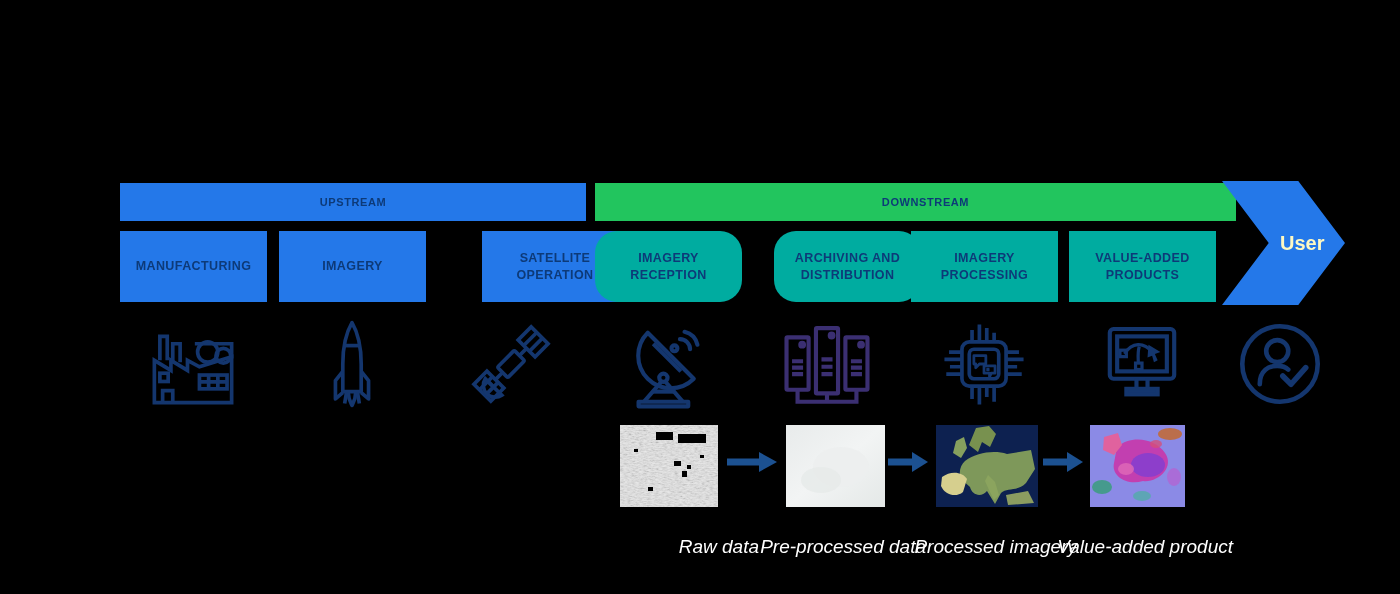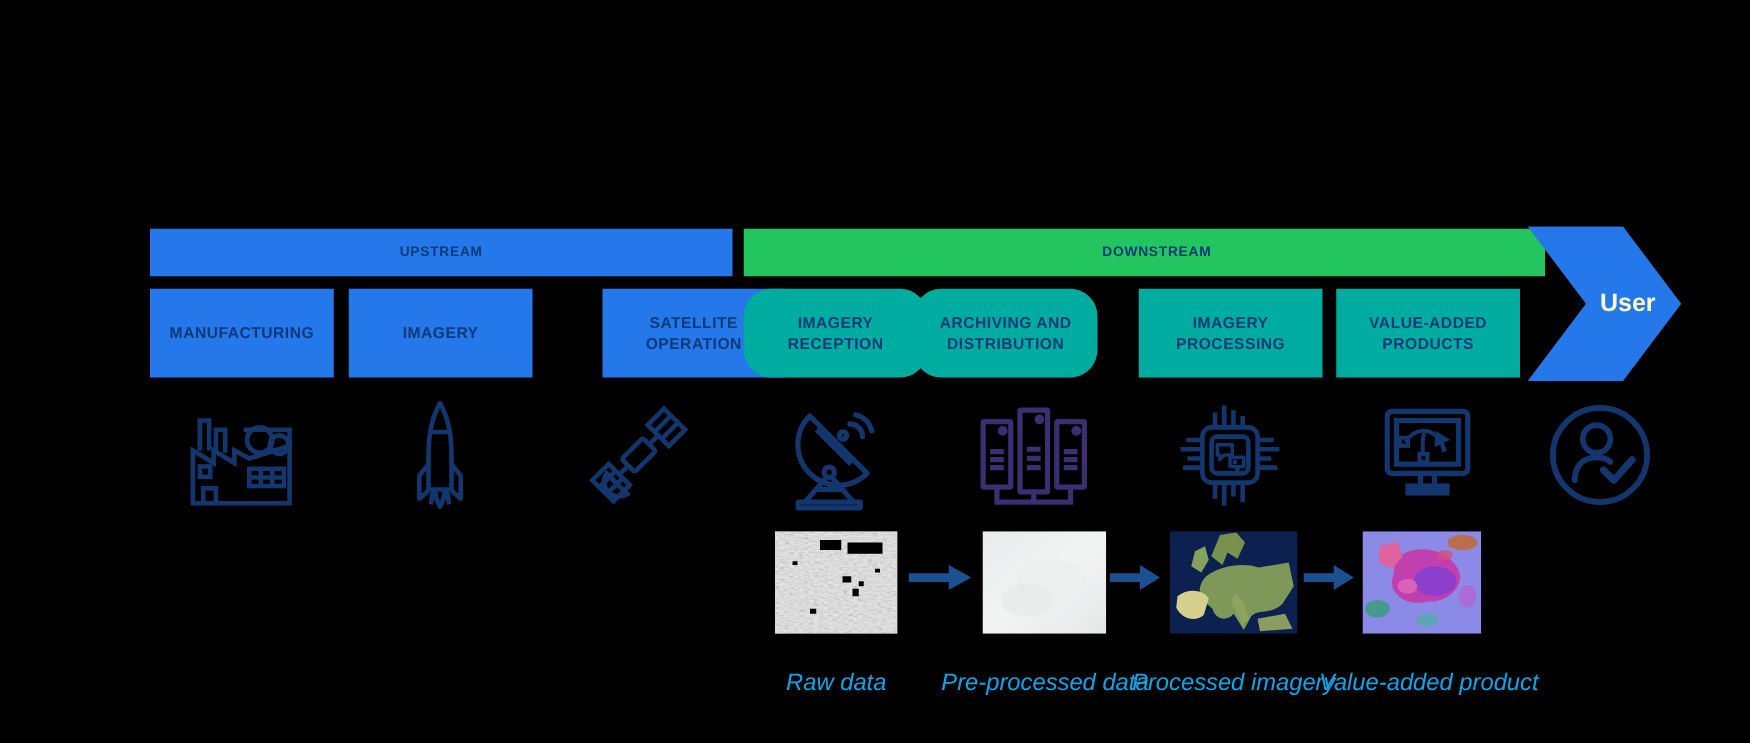--- a/index.html
+++ b/index.html
@@ -13,43 +13,43 @@
   .seg-bar{position:absolute;top:183px;height:38px;display:flex;align-items:center;justify-content:center;}
   .seg-bar span{font-size:11px;font-weight:bold;letter-spacing:.6px;color:#0d3a78;}
   .seg-upstream{left:120px;width:466px;background:#2478e9;}
   .seg-downstream{left:595px;width:621px;background:#22c55e;padding-left:20px;}
 
   .stage-box{position:absolute;top:231px;height:71px;width:147px;display:flex;align-items:center;justify-content:center;text-align:center;}
   .stage-box span{font-size:12.5px;font-weight:bold;letter-spacing:.4px;line-height:1.35;color:#0d3a78;padding:0 6px;}
   .blue-box{background:#2478e9;}
   .teal-box{background:#00aca0;}
   .bx1{left:120px;align-items:center;} .bx2{left:279px;} .bx3{left:438px;width:146px;margin-left:44px;}
-  .bx4{left:595px;border-radius:22px;} .bx5{left:731px;border-radius:22px;} .bx6{left:911px;} .bx7{left:1069px;}
+  .bx4{left:595px;border-radius:22px;} .bx5{left:774px;border-radius:22px;} .bx6{left:911px;} .bx7{left:1069px;}
 
   .user-chevron{position:absolute;left:1222px;top:181px;width:123px;height:124px;background:#2478e9;
     clip-path:polygon(0 0,62% 0,100% 50%,62% 100%,0 100%,38% 50%);}
   .user-chevron span{position:absolute;left:58px;top:50%;transform:translateY(-50%);
     font-size:20px;font-weight:bold;color:#fef9c3;}
 
   .chain-icon{position:absolute;top:317px;width:92px;height:94px;color:#14366e;}
   .chain-icon svg{width:100%;height:100%;}
   .ic1{left:147px;} .ic2{left:306px;} .ic3{left:465px;} .ic4{left:622px;}
   .ic5{left:781px;color:#3b2f72;} .ic6{left:938px;} .ic7{left:1096px;} .ic8{left:1234px;}
 
   .thumb{position:absolute;top:425px;height:82px;}
   .thumb svg{width:100%;height:100%;display:block;}
   .th1{left:620px;width:98px;} .th2{left:786px;width:99px;}
   .th3{left:936px;width:102px;} .th4{left:1090px;width:95px;}
 
   .flow-arrow{position:absolute;top:451px;height:22px;color:#1c5191;}
   .fa1{left:726px;width:52px;} .fa2{left:887px;width:42px;} .fa3{left:1042px;width:42px;}
   .flow-arrow svg{width:100%;height:100%;display:block;}
 
-  .prod-label{position:absolute;top:534px;width:180px;text-align:center;
-    font-size:19px;font-style:italic;font-weight:500;color:#0ea5e9;line-height:1.32;}
+  .prod-label{position:absolute;top:534px;width:180px;text-align:right;
+    font-size:19px;font-style:italic;font-weight:500;color:#ffffff;line-height:1.32;}
   .pl1{left:579px;} .pl2{left:746px;} .pl3{left:897px;} .pl4{left:1053px;}
 </style>
 </head>
 <body>
 
 <div class="stage-canvas">
 
 
   <div class="seg-bar seg-upstream">
     <span>UPSTREAM</span>

